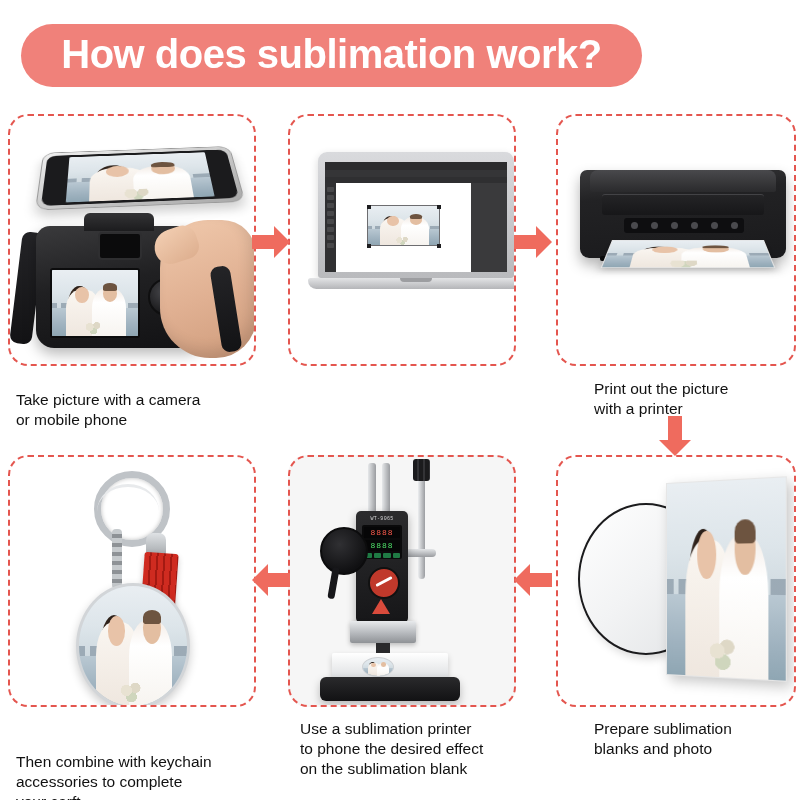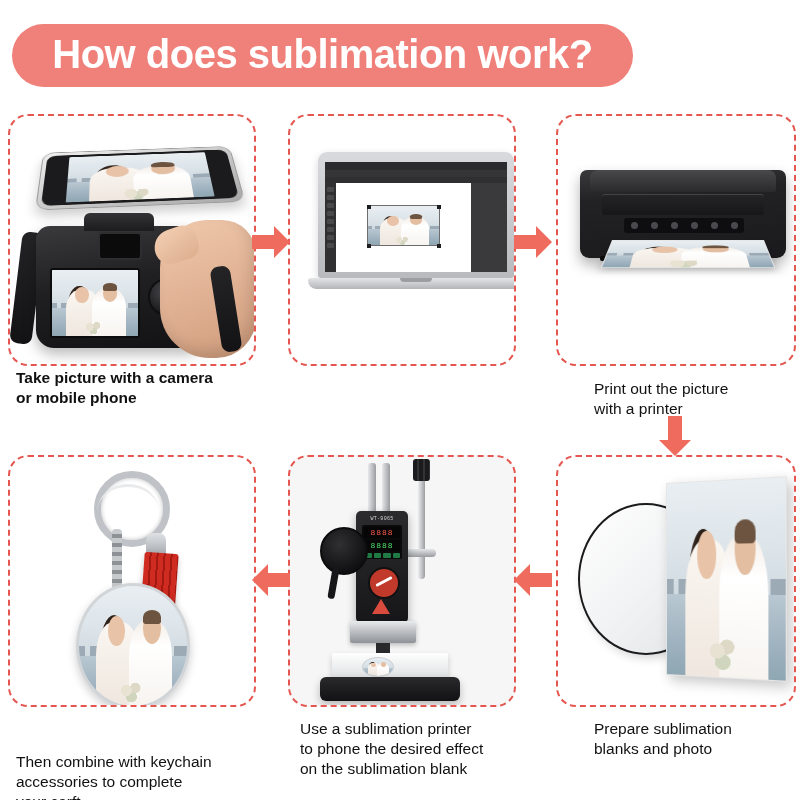--- a/index.html
+++ b/index.html
@@ -7,21 +7,21 @@
   body{
     width:800px;height:800px;
     background:#ffffff;
     font-family:"Liberation Sans", sans-serif;
     overflow:hidden;
     position:relative;
   }
 
   
   .title-wrap{
-    position:absolute;left:0;top:24px;width:645px;
+    position:absolute;left:9px;top:24px;width:645px;
     display:flex;justify-content:center;
   }
   .title-pill{
     background:#f0817a;
     border-radius:40px;
     padding:9px 40px 12px 40px;
     color:#ffffff;
     font-size:40px;
     font-weight:bold;
     letter-spacing:-0.5px;
@@ -452,21 +452,21 @@
           <div class="bouquet"></div>
         </div>
         <div class="dial"></div>
       </div>
       <div class="hand">
         <div class="thumb"></div>
       </div>
       <div class="strap2"></div>
     </div>
   </div>
-  <div class="caption" style="left:16px;top:368px;width:250px;font-weight:bold;">Take picture with a camera
+  <div class="caption" style="left:16px;top:390px;width:250px;">Take picture with a camera
 or mobile phone</div>
 
   <div class="panel" style="left:288px;top:114px;width:224px;height:248px;">
     <div class="scene">
       <div class="laptop">
         <div class="lid">
           <div class="scr">
             <div class="ps-top"></div>
             <div class="ps-top2"></div>
             <div class="ps-top3"></div>

